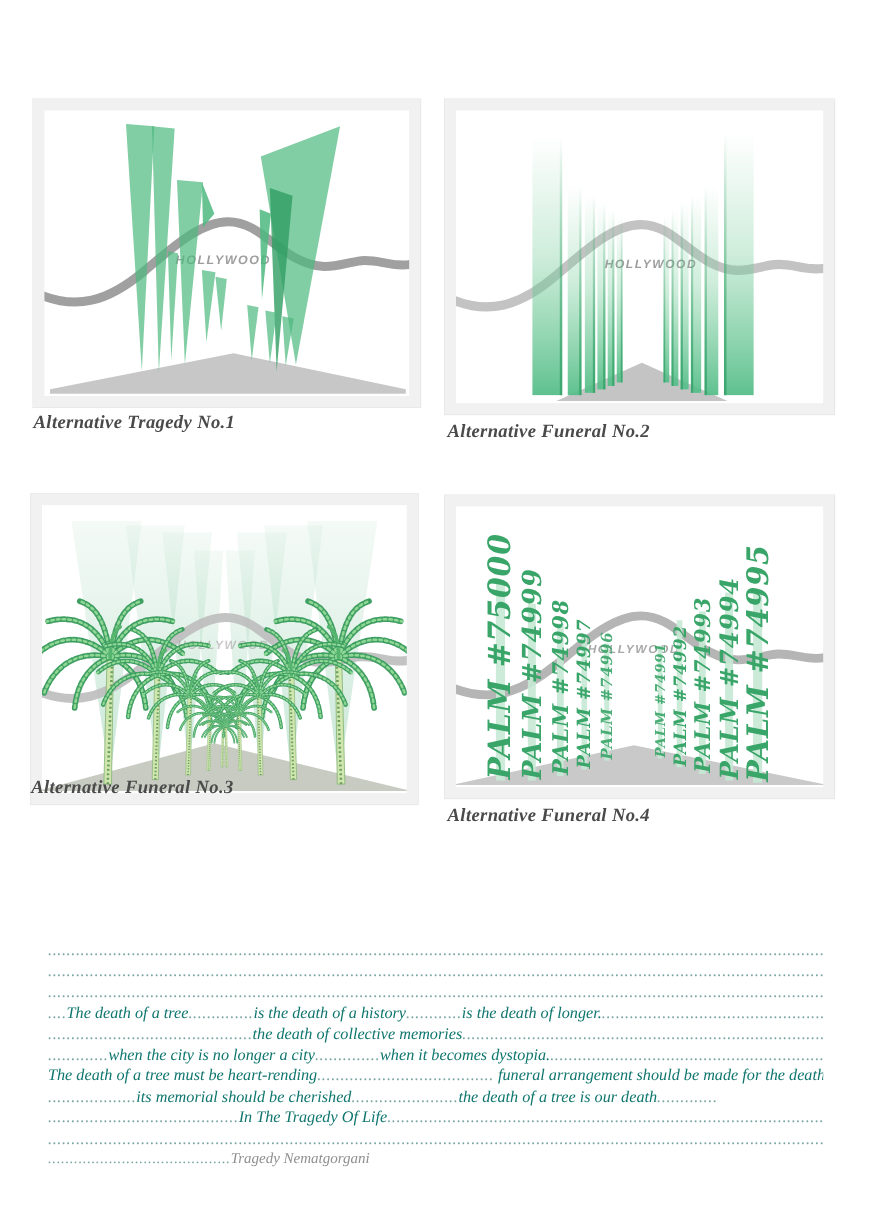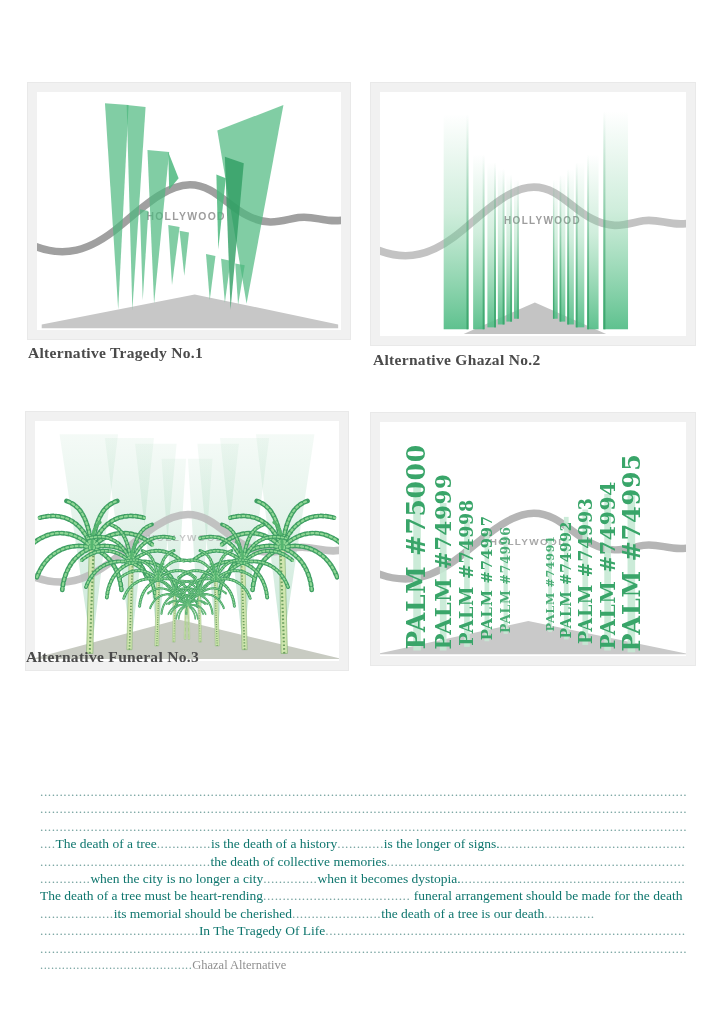--- a/index.html
+++ b/index.html
@@ -1,17 +1,17 @@
 <!DOCTYPE html>
 <html><head>
 <meta charset="utf-8">
 <style>
   html,body{margin:0;padding:0;background:#ffffff;}
   .page{position:relative;width:724px;height:1024px;background:#ffffff;overflow:hidden;
-        font-family:"Liberation Serif",serif;}
+        font-family:"Liberation Serif",serif;font-style:italic;}
   .panel{position:absolute;background:#ffffff;border:9px solid #f1f1f1;outline:1px solid #e9e9e9;
          box-sizing:border-box;}
   .panel svg{display:block;width:100%;height:100%;}
   .caption{position:absolute;font-family:"Liberation Serif",serif;font-weight:bold;
            font-size:15.5px;color:#4a4a4a;letter-spacing:.3px;white-space:nowrap;}
   .sign{font-family:"Liberation Sans",sans-serif;font-weight:bold;letter-spacing:1.4px;}
   .palmlabel{font-family:"DejaVu Serif",serif;font-weight:bold;letter-spacing:.8px;}
   #poem{position:absolute;left:40px;top:783px;width:646px;}
   .pline{white-space:nowrap;overflow:hidden;height:17.4px;line-height:17.4px;
          font-size:13.5px;color:#141414;}
@@ -126,21 +126,21 @@
           <rect x="197" y="80" width="2" height="162" fill="url(#gfin)"></rect>
         <rect x="206" y="73" width="9" height="172" fill="url(#gbar)"></rect>
           <rect x="206" y="73" width="2" height="172" fill="url(#gfin)"></rect>
         <rect x="218" y="65" width="12" height="182" fill="url(#gbar)"></rect>
           <rect x="218" y="65" width="2" height="182" fill="url(#gfin)"></rect>
         <rect x="235" y="20" width="26" height="227" fill="url(#gbar)"></rect>
           <rect x="235" y="20" width="2.2" height="227" fill="url(#gfin)"></rect>
       </g>
     </svg>
   </div>
-  <div class="caption" style="left:373px;top:351px;">Alternative Ghazal No.2</div>
+  <div class="caption" style="left:373px;top:351px;">Alternative Funeral No.2</div>
 
   <div class="panel" style="left:26px;top:412px;width:322px;height:258px;">
     <svg viewBox="0 0 322 254" preserveAspectRatio="none">
       <g>
         <polygon points="26,14 88,14 60,242" fill="url(#gcone)"></polygon>
         <polygon points="74,18 126,18 102,238" fill="url(#gcone)"></polygon>
         <polygon points="106,24 150,24 130,234" fill="url(#gcone)"></polygon>
         <polygon points="134,40 160,40 148,231" fill="url(#gcone)"></polygon>
         <polygon points="234,14 296,14 262,242" fill="url(#gcone)"></polygon>
         <polygon points="196,18 248,18 220,238" fill="url(#gcone)"></polygon>
@@ -190,28 +190,29 @@
         <text class="palmlabel" transform="translate(117.8,237) rotate(-90)" font-size="16">PALM #74997</text>
         <text class="palmlabel" transform="translate(136.9,229) rotate(-90)" font-size="13.5" opacity="0.9">PALM #74996</text>
         <text class="palmlabel" transform="translate(183.3,227) rotate(-90)" font-size="12" opacity="0.9">PALM #74991</text>
         <text class="palmlabel" transform="translate(201.4,235) rotate(-90)" font-size="15">PALM #74992</text>
         <text class="palmlabel" transform="translate(222.8,241) rotate(-90)" font-size="19">PALM #74993</text>
         <text class="palmlabel" transform="translate(246.9,247) rotate(-90)" font-size="22">PALM #74994</text>
         <text class="palmlabel" transform="translate(273.4,249) rotate(-90)" font-size="26">PALM #74995</text>
       </g>
     </svg>
   </div>
+  <div class="caption" style="left:373px;top:671px;">Alternative Funeral No.4</div>
 
   <div id="poem">
       <div class="pline"><span class="pd">...............................................................................................................................................................................</span></div>
       <div class="pline"><span class="pd">...............................................................................................................................................................................</span></div>
       <div class="pline"><span class="pd">...............................................................................................................................................................................</span></div>
-      <div class="pline"><span class="pd">....</span><span class="pt">The death of a tree</span><span class="pd">..............</span><span class="pt">is the death of a history</span><span class="pd">............</span><span class="pt">is the longer of signs.</span><span class="pd">............................................................</span></div>
+      <div class="pline"><span class="pd">....</span><span class="pt">The death of a tree</span><span class="pd">..............</span><span class="pt">is the death of a history</span><span class="pd">............</span><span class="pt">is the death of longer.</span><span class="pd">............................................................</span></div>
       <div class="pline"><span class="pd">............................................</span><span class="pt">the death of collective memories</span><span class="pd">..........................................................................................</span></div>
       <div class="pline"><span class="pd">.............</span><span class="pt">when the city is no longer a city</span><span class="pd">..............</span><span class="pt">when it becomes dystopia.</span><span class="pd">......................................................................</span></div>
       <div class="pline"><span class="pt">The death of a tree must be heart-rending</span><span class="pd">......................................</span><span class="pt"> funeral arrangement should be made for the death</span></div>
       <div class="pline"><span class="pd">...................</span><span class="pt">its memorial should be cherished</span><span class="pd">.......................</span><span class="pt">the death of a tree is our death</span><span class="pd">.............</span></div>
       <div class="pline"><span class="pd">.........................................</span><span class="pt">In The Tragedy Of Life</span><span class="pd">...............................................................................................</span></div>
       <div class="pline"><span class="pd">...............................................................................................................................................................................</span></div>
-      <div class="pline author-line"><span class="pd">..........................................</span><span class="pa">Ghazal Alternative</span></div>
+      <div class="pline author-line"><span class="pd">..........................................</span><span class="pa">Tragedy Nematgorgani</span></div>
     </div>
 
 </div>
 
 </body></html>

